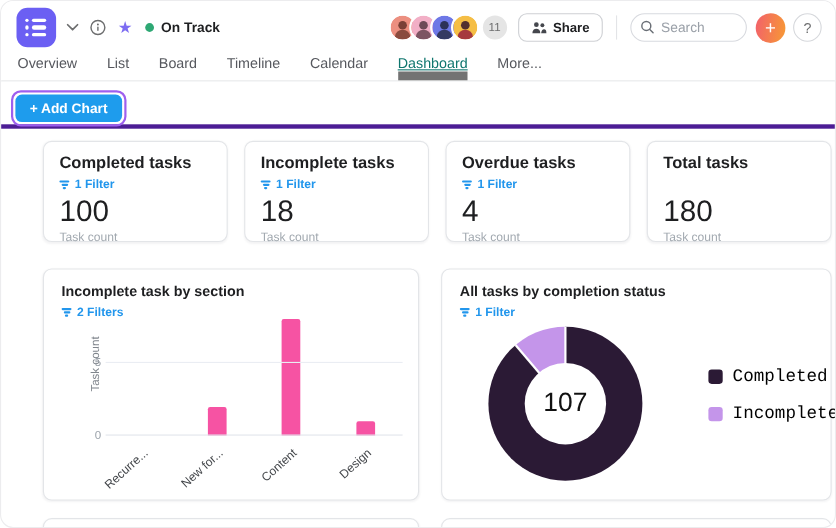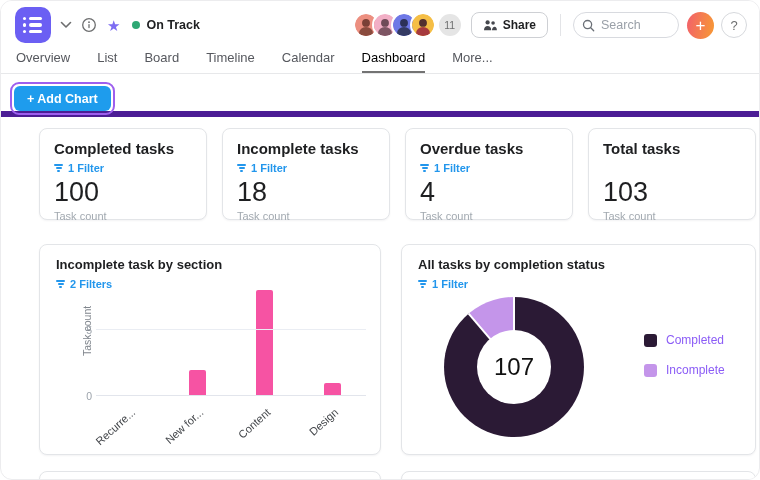--- a/index.html
+++ b/index.html
@@ -30,24 +30,24 @@
   .search-box{ position:relative;}
   .search-box input{ width:106px; height:26px; border:1px solid #D8DADF; border-radius:13px; padding:0 8px 0 27px; font-size:12.5px; color:#1E1F21; outline:none; font-family:inherit;}
   .search-box input::placeholder{ color:#9AA0A8;}
   .search-glyph{ position:absolute; left:9px; top:6px; color:#6A6F76;}
   .plus-btn{ width:27px; height:27px; border-radius:50%; margin-left:8px; background:linear-gradient(100deg,#F2606C,#F79A33); color:#fff; font-size:17px; font-weight:500; display:flex; align-items:center; justify-content:center; border:none; cursor:pointer; line-height:1;}
   .help-btn{ width:26px; height:26px; border-radius:50%; margin-left:7px; background:#fff; border:1px solid #D6D8DC; color:#6D6E6F; font-size:13px; display:flex; align-items:center; justify-content:center; cursor:pointer;}
 
   
   .tabbar{ position:absolute; left:0; top:48px; width:100%; height:25px; border-bottom:1px solid #E7E8EA; display:flex; gap:27px; padding-left:15px; background:#fff;}
   .tab{ font-size:13px; color:#56585E; cursor:pointer; padding-bottom:4px; line-height:18px;}
-  .tab.active{ color:#000000; font-weight:500; border-bottom:2px solid #737373;}
-
-  
-  .chartbar{ position:absolute; left:0; top:74px; width:100%; height:42px; border-bottom:6px solid #4c1d95; background:#fff;}
+  .tab.active{ color:#0f766e; font-weight:500; border-bottom:8px solid #737373;text-decoration:underline;}
+
+  
+  .chartbar{ position:absolute; left:0; top:74px; width:100%; height:42px; border-bottom:4px solid #4c1d95; background:#fff;}
   .add-chart-outline{ position:absolute; left:9px; top:7px; border:2px solid #9D5FEE; border-radius:9px; padding:2px;}
   .add-chart-btn{ background:#1E9CED; color:#fff; border:none; border-radius:6px; height:25px; padding:0 13px; font-size:12.5px; font-weight:600; cursor:pointer; font-family:inherit;}
 
   
   .card{ position:absolute; background:#fff; border:1px solid #E3E5E8; border-radius:8px; box-shadow:0 1px 2px rgba(16,24,40,.05);}
   .kpi-card{ top:127px; width:168px; height:92px; padding:11px 14px;}
   .kpi-title{ font-size:15px; font-weight:700; color:#1E1F21;}
   .filter-row{ display:flex; align-items:center; gap:5px; color:#2296EC; font-size:11px; font-weight:600; height:16px; margin-top:3px;}
   .filter-icon{ display:inline-flex; flex-direction:column; align-items:center; gap:1.5px;}
   .filter-icon i{ display:block; height:1.6px; background:currentColor; border-radius:1px;}
@@ -75,21 +75,21 @@
 
   
   .donut-wrap{ position:absolute; left:42px; top:52px; width:140px; height:140px;}
   .donut-ring{ position:absolute; inset:0; border-radius:50%;}
   .slice-gap{ position:absolute; left:calc(50% - 1px); top:0; width:2px; height:50%; background:#fff; transform-origin:50% 100%;}
   .donut-hole{ position:absolute; left:33px; top:33px; width:74px; height:74px; background:#fff; border-radius:50%; display:flex; align-items:center; justify-content:center;}
   .donut-center{ font-size:24px; font-weight:500; color:#111;}
   .legend{ position:absolute; left:242px; top:88px; display:flex; flex-direction:column; gap:16px;}
   .legend-item{ display:flex; align-items:center; gap:9px;}
   .legend-swatch{ width:13px; height:13px; border-radius:3px;}
-  .legend-label{ font-size:12px; color:#8b5cf6;}
+  .legend-label{ font-size:16px; color:#000000;font-family:Liberation Mono, monospace;}
 
   .stub-card{ top:470px; height:40px;}
 </style>
 </head>
 <body>
 
 <div class="screen">
 
   <div class="header">
     <div class="app-logo">
@@ -263,21 +263,21 @@
   <div class="card kpi-card" style="left:587px;">
     <div class="kpi-title">Total tasks</div>
     <div class="filter-row" style="visibility: hidden;">
       <span class="filter-icon">
           <i></i>
           <i></i>
           <i></i>
         </span>
       <span></span>
     </div>
-    <div class="kpi-value">103</div>
+    <div class="kpi-value">180</div>
     <div class="kpi-caption">Task count</div>
   </div>
 
   <div class="card chart-card-a">
     <div class="chart-title">Incomplete task by section</div>
     <div class="filter-row chart-filter">
       <span class="filter-icon">
           <i></i>
           <i></i>
           <i></i>

